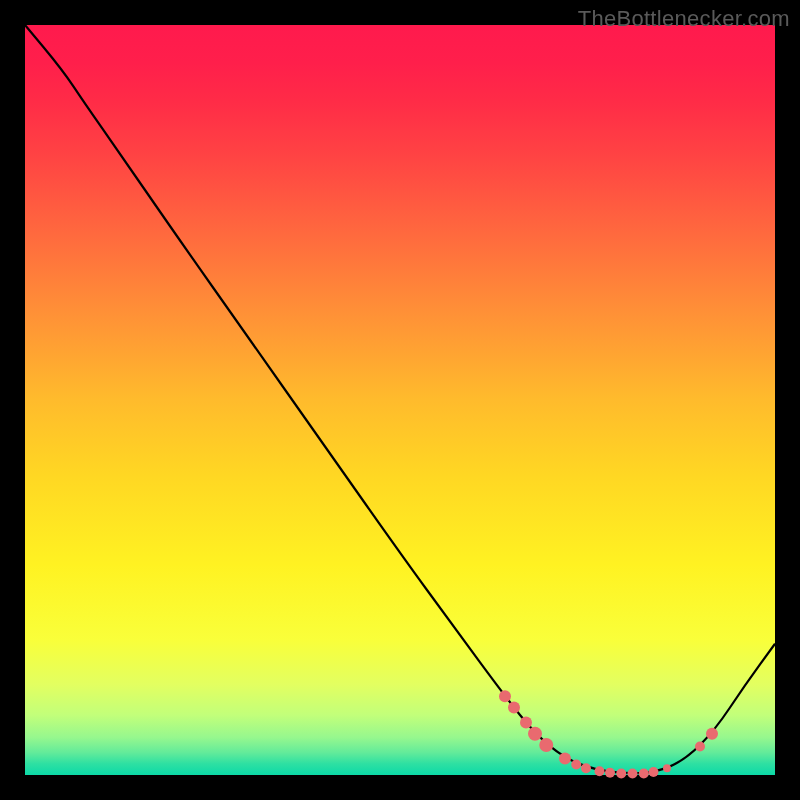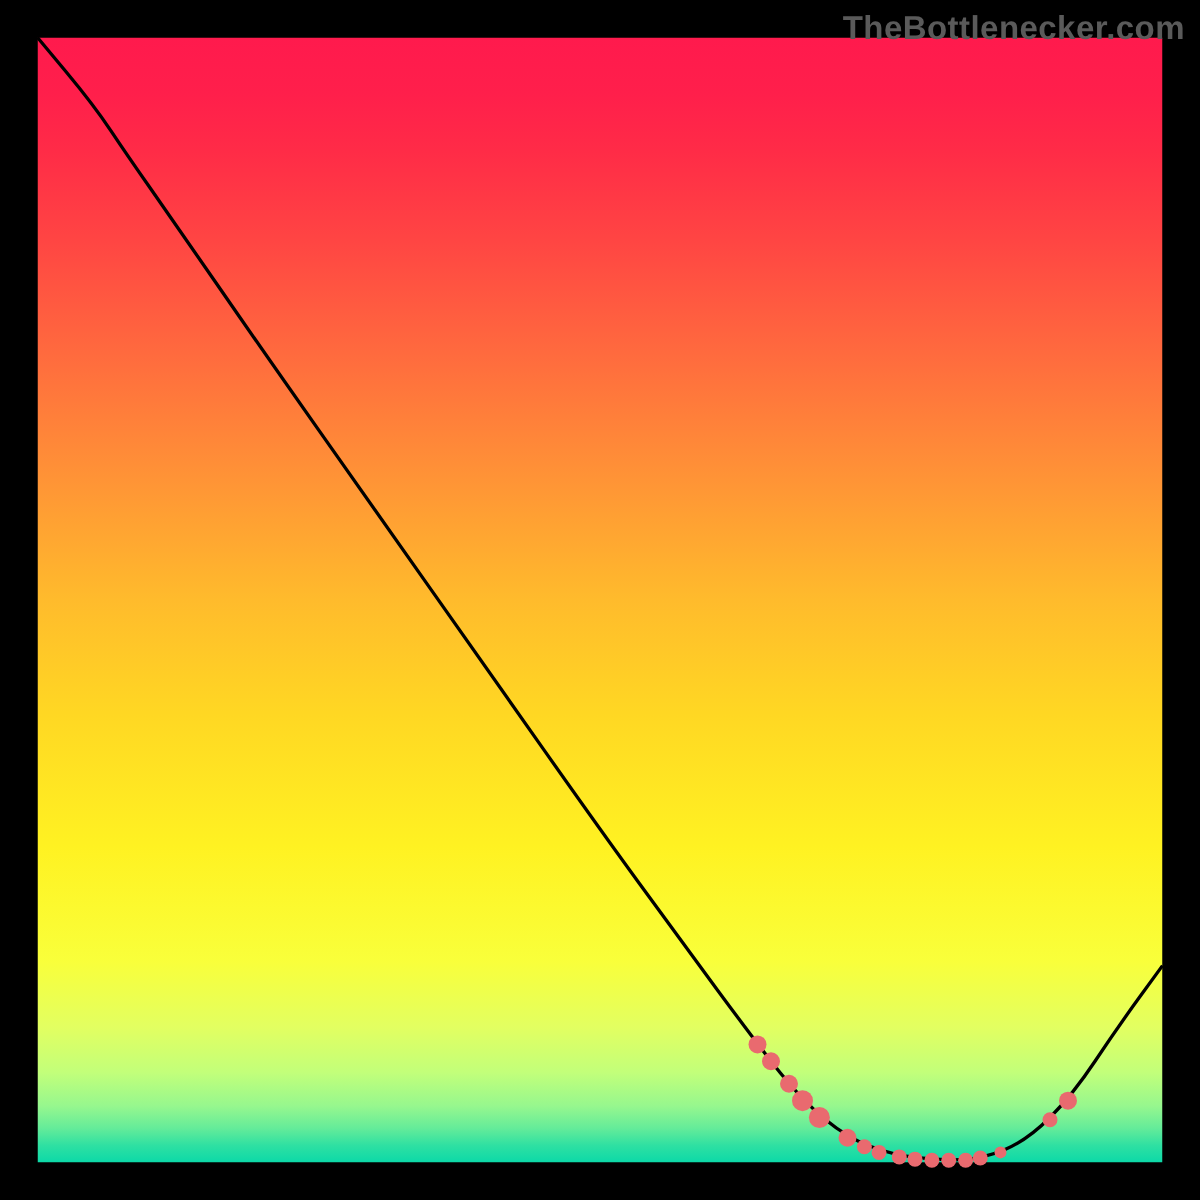--- a/index.html
+++ b/index.html
@@ -16,21 +16,21 @@
     width: 800px;
     height: 800px;
     background: #000;
   }
   .watermark {
     position: absolute;
     top: 6px;
     right: 10px;
     color: #5a5a5a;
     font-size: 22px;
-    font-weight: 700;
+    font-weight: 400;
     letter-spacing: 0.3px;
     z-index: 10;
   }
   .plot-area {
     position: absolute;
     left: 25px;
     top: 25px;
     width: 750px;
     height: 750px;
     overflow: visible;

